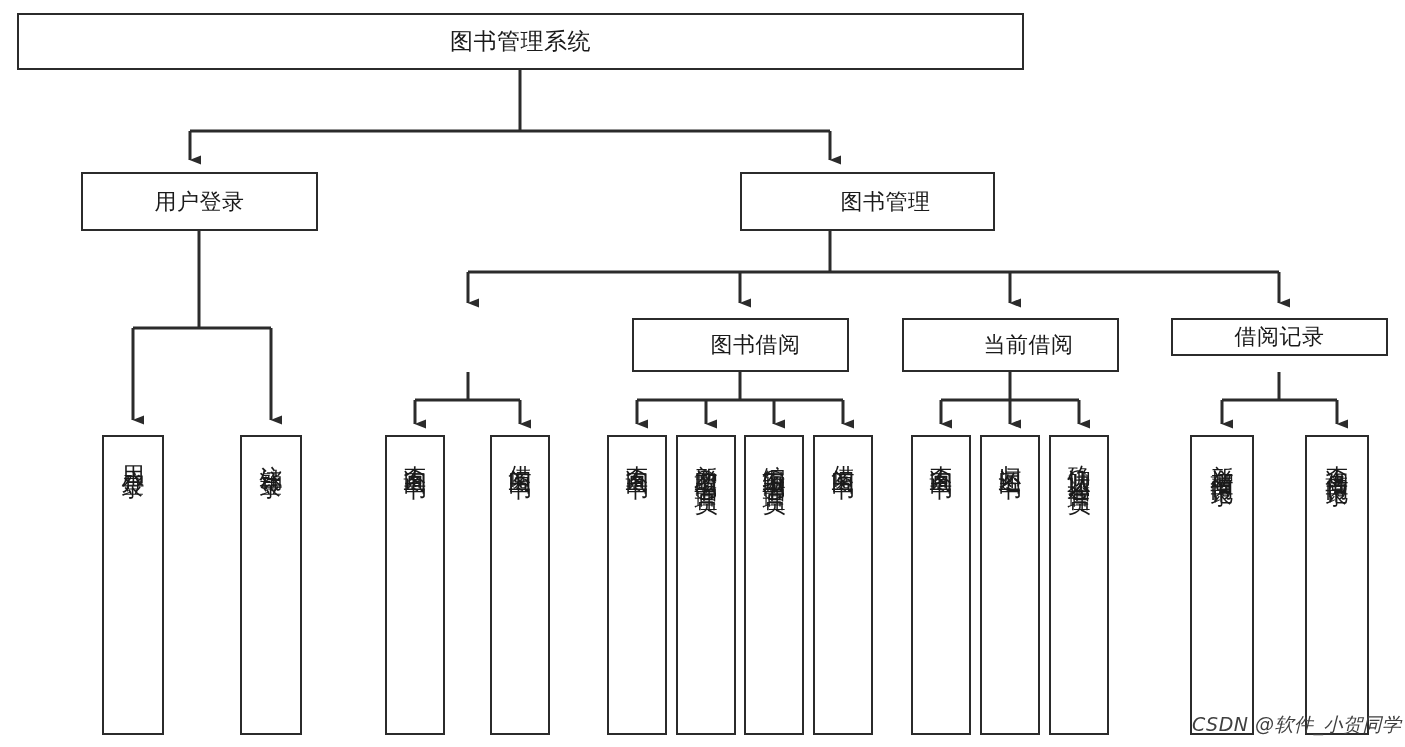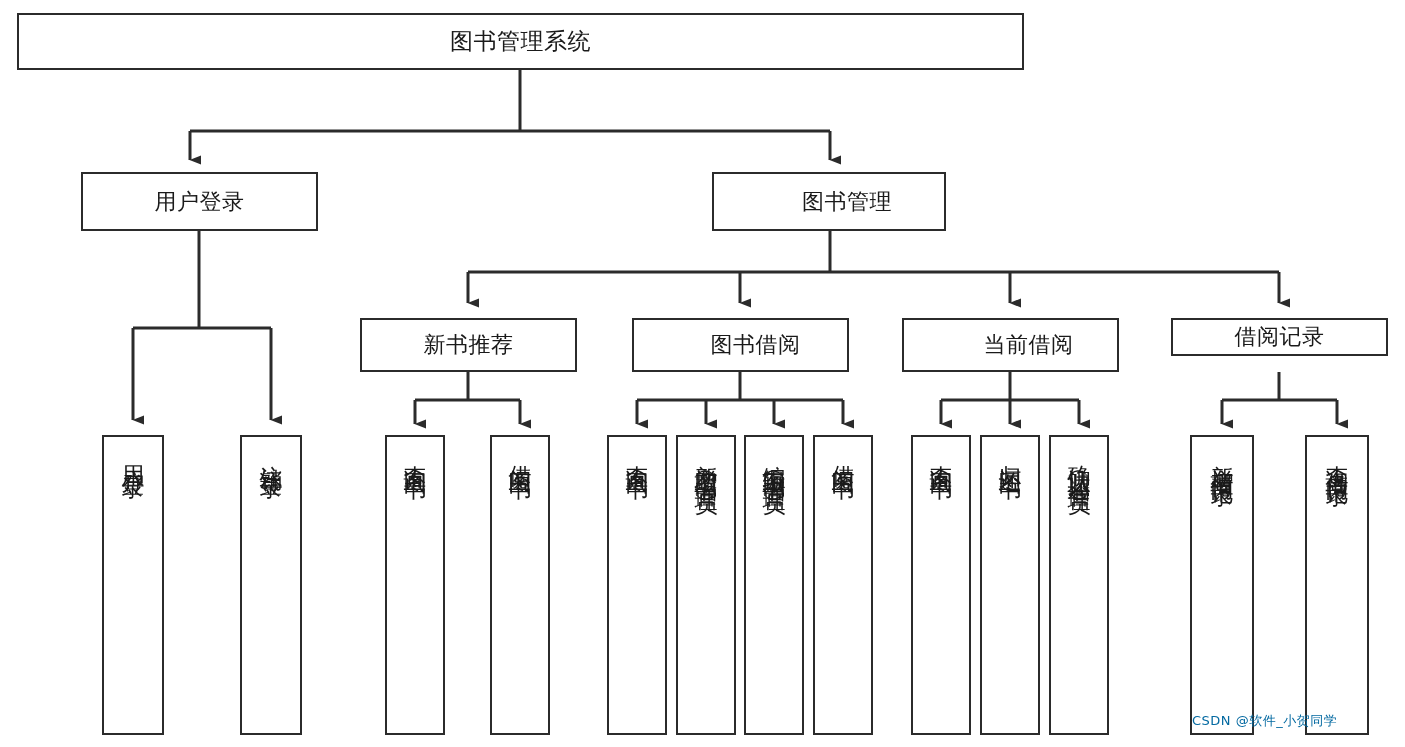--- a/index.html
+++ b/index.html
@@ -60,24 +60,25 @@
   .node.vert .node-label {
     writing-mode: vertical-rl;
     text-orientation: upright;
     font-size: 23px;
     line-height: 1.0;
     letter-spacing: 4px;
     white-space: nowrap;
   }
   .watermark {
     position: absolute;
-    color: #0369a1;
-    font-size: 13px;
+    color: #404040;
+    font-size: 19px;
     white-space: nowrap;
     letter-spacing: 0.5px;
+    font-style: italic;
   }
 </style>
 </head>
 <body>
 
 <div id="diagram-root">
 
   <svg id="connectors" viewBox="0 0 1405 747">
     <defs>
       <marker id="arrowhead" markerWidth="10" markerHeight="12" refX="4.6" refY="11" orient="auto" markerUnits="userSpaceOnUse">
@@ -130,27 +131,24 @@
   </svg>
 
   <div class="node horiz root" style="left:17px; top:13px; width:1007px; height:57px;">
     <span class="node-label">图书管理系统</span>
   </div>
 
   <div class="node horiz" style="left:81px; top:172px; width:237px; height:59px;">
     <span class="node-label">用户登录</span>
   </div>
 
-  <div class="node horiz" style="left:712px; top:172px; width:234px; height:59px;padding-left:36px;">
+  <div class="node horiz" style="left:740px; top:172px; width:255px; height:59px;padding-left:36px;">
     <span class="node-label">图书管理</span>
   </div>
 
-  <div class="node horiz" style="left:360px; top:318px; width:217px; height:54px;">
-    <span class="node-label">新书推荐</span>
-  </div>
 
   <div class="node horiz" style="left:632px; top:318px; width:217px; height:54px;padding-left:30px;">
     <span class="node-label">图书借阅</span>
   </div>
 
   <div class="node horiz" style="left:902px; top:318px; width:217px; height:54px;padding-left:36px;">
     <span class="node-label">当前借阅</span>
   </div>
 
   <div class="node horiz" style="left:1171px; top:318px; width:217px; height:38px;">

